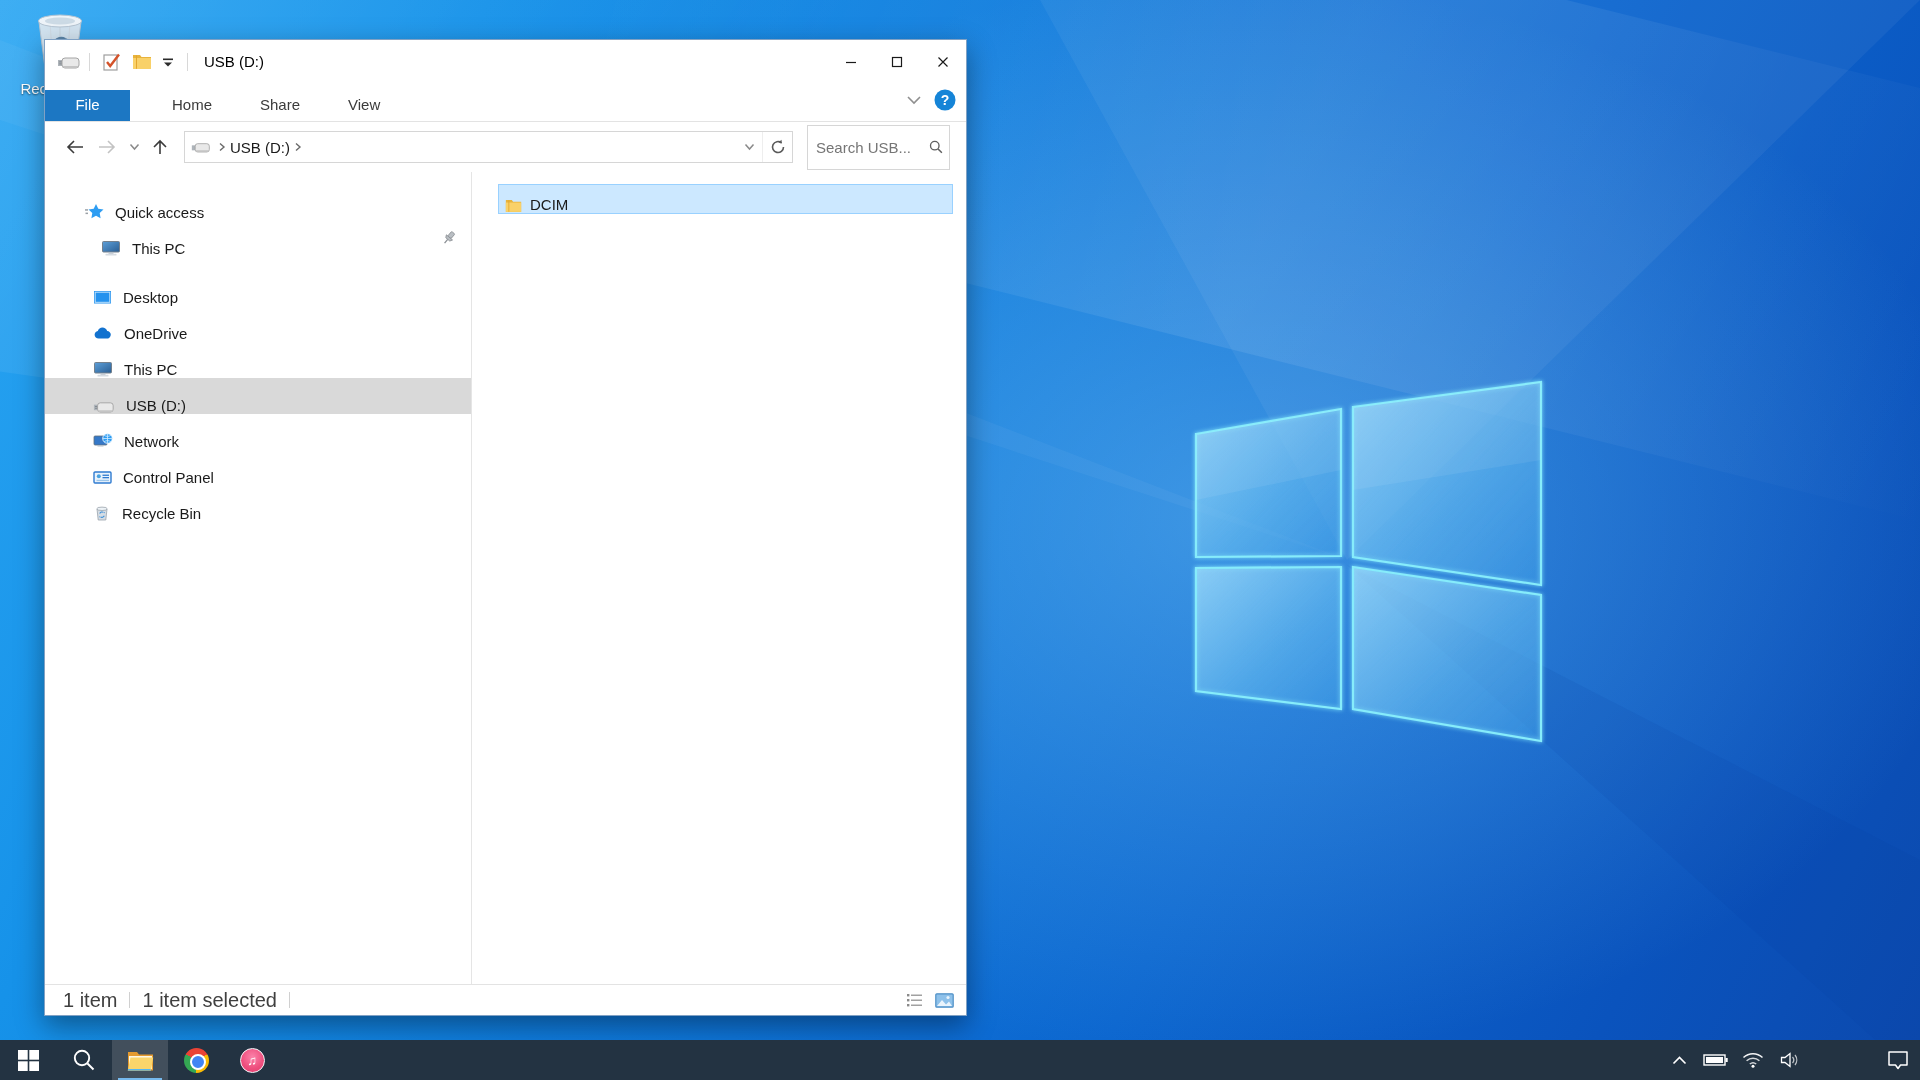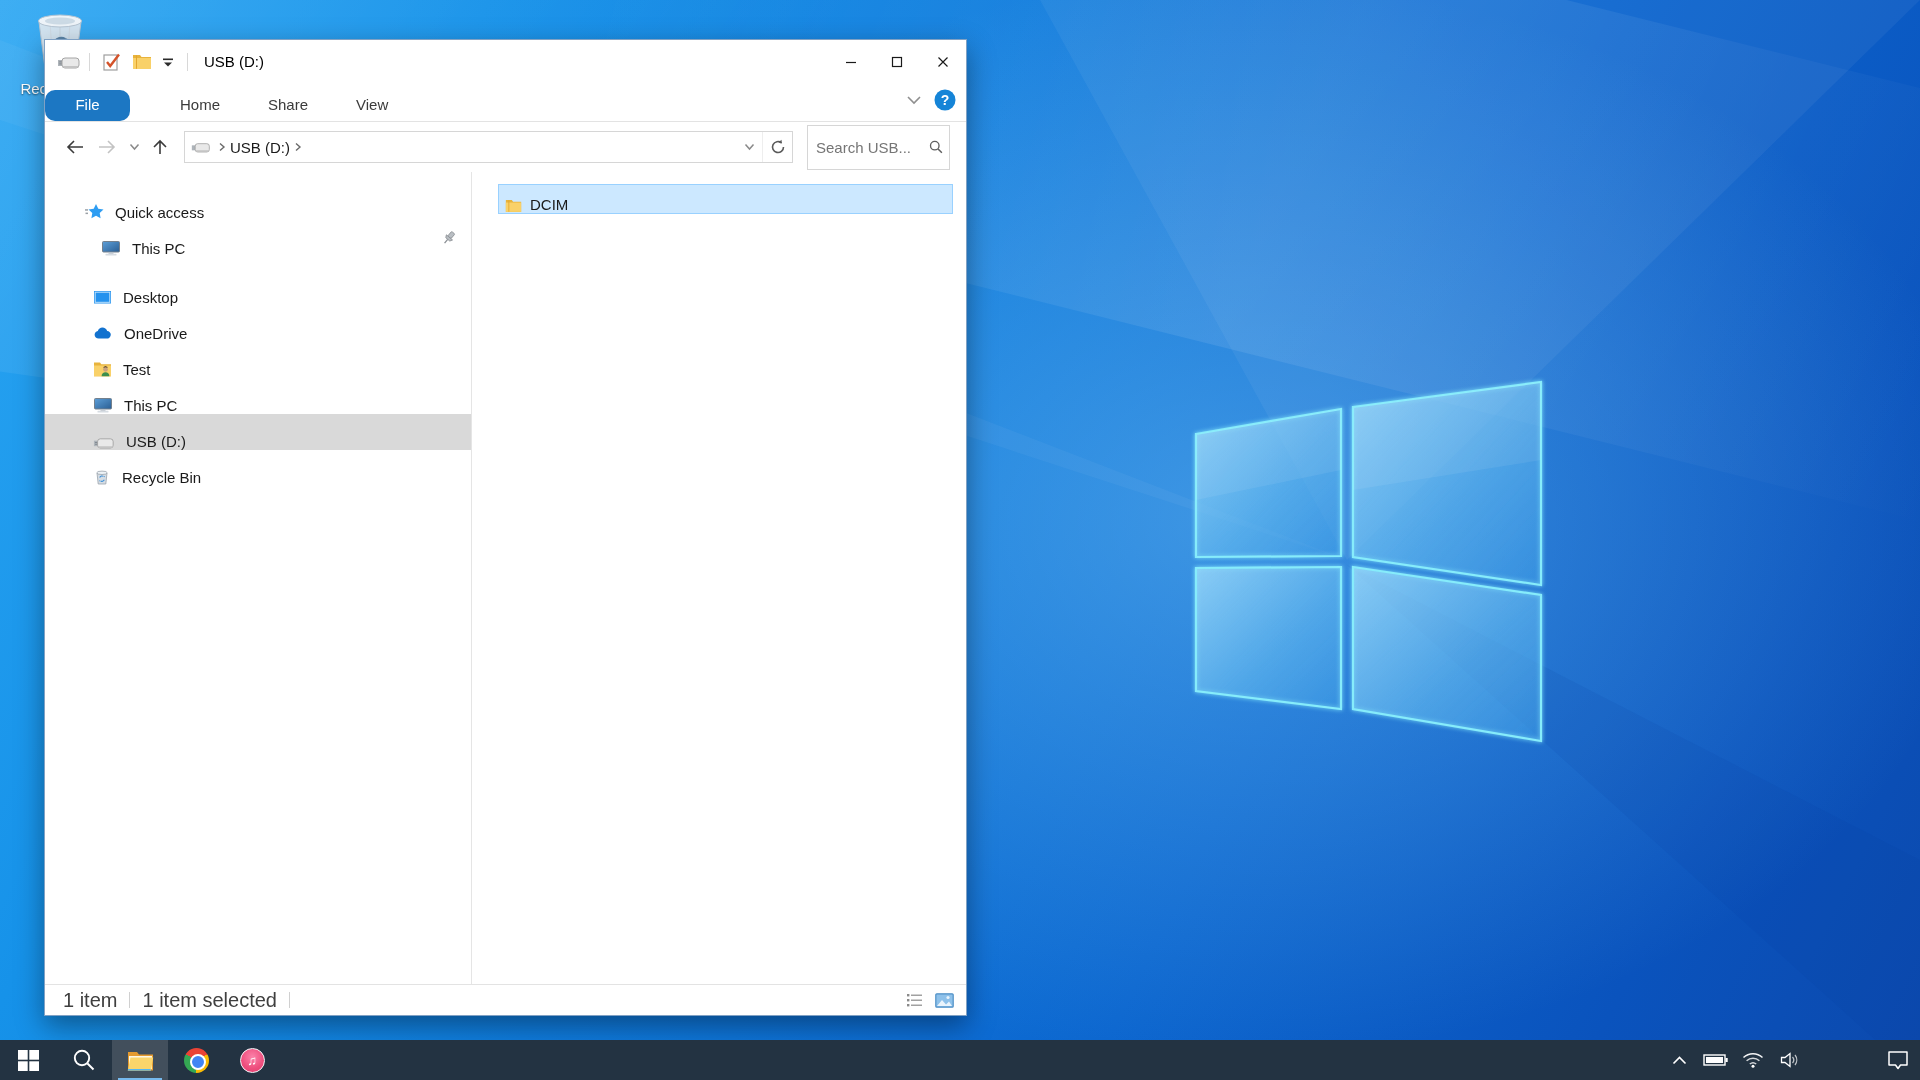--- a/index.html
+++ b/index.html
@@ -32,21 +32,21 @@
   }
   .titlebar { height:43px; display:flex; align-items:center; padding-left:12px; flex:0 0 auto; }
   .qat-sep { width:1px; height:18px; background:#d8d8d8; margin:0 8px; }
   .qat-btn { display:flex; align-items:center; justify-content:center; padding:0 5px; height:30px; }
   .win-title { font-size:15px; color:#000; margin-left:8px; white-space:nowrap; }
   .caption-group { margin-left:auto; display:flex; height:100%; }
   .cap-btn { width:46px; height:100%; display:flex; align-items:center; justify-content:center; }
 
   .tabs-row { height:39px; display:flex; align-items:flex-end; border-bottom:1px solid #e3e3e3; flex:0 0 auto; position:relative; }
   .tab { font-size:15px; color:#3b3b3b; padding:6px 16px 8px; }
-  .tab.file { background:#1c77c3; color:#fff; width:85px; text-align:center; padding:6px 0 8px; margin-right:26px;border-radius:10px; }
+  .tab.file { background:#1c77c3; color:#fff; width:85px; text-align:center; padding:6px 0 8px; margin-right:18px; }
   .tab.plain { margin:0 8px; }
   .tabs-right { position:absolute; right:10px; top:6px; display:flex; align-items:center; gap:12px; }
 
   .toolbar { height:50px; display:flex; align-items:center; flex:0 0 auto; padding:0 16px 0 14px; }
   .nav-btn { display:flex; align-items:center; justify-content:center; height:32px; padding:0 6px; }
   .addr-box { height:32px; border:1px solid #d6d6d6; display:flex; align-items:center; flex:1 1 auto; margin-left:10px; padding-left:6px; background:#fff; }
   .crumb-text { font-size:15px; color:#1a1a1a; margin:0 4px; white-space:nowrap; }
   .addr-right { margin-left:auto; display:flex; align-items:center; height:100%; }
   .addr-dd { width:26px; height:100%; display:flex; align-items:center; justify-content:center; }
   .refresh-btn { width:30px; height:100%; display:flex; align-items:center; justify-content:center; border-left:1px solid #eee; }
@@ -318,30 +318,20 @@
           <span class="nlabel">Desktop</span>
         </div>
 
         <div class="nav-item lvl0">
           <svg class="nicon" width="20" height="18" viewBox="0 0 20 14">
             <path d="M15.2 12.5 H5.6 C3.4 12.5 1.6 10.8 1.6 8.7 c0-1.9 1.4-3.5 3.2-3.8 C5.5 2.9 7.3 1.5 9.4 1.5 c2.2 0 4.1 1.4 4.8 3.4 2 .1 3.6 1.7 3.6 3.7 0 2.2-1.7 3.9-2.6 3.9 z" fill="#1272cf"></path>
           </svg>
           <span class="nlabel">OneDrive</span>
         </div>
 
-        <div class="nav-item lvl0">
-          <svg class="nicon" width="19" height="18" viewBox="0 0 19 18">
-            <path d="M1 2.5 h6 l1.3 1.8 H18 v12 H1 Z" fill="#e8b33c"></path>
-            <path d="M1 5.5 h17 v10.8 H1 Z" fill="#f9d169"></path>
-            <circle cx="12.5" cy="9.3" r="2.4" fill="#caa27e"></circle>
-            <path d="M10.8 8 a2.4 2.4 0 0 1 3.4 0 l.4 -1 -2.1 -1 -2.1 1 z" fill="#5a4632"></path>
-            <path d="M8.6 16.3 c0 -2.6 1.7 -4.1 3.9 -4.1 s3.9 1.5 3.9 4.1 z" fill="#3d8f4e"></path>
-          </svg>
-          <span class="nlabel">Test</span>
-        </div>
 
         <div class="nav-item lvl0">
           <svg class="nicon" width="20" height="18" viewBox="0 0 20 18">
             <defs>
                 <linearGradient id="scr2" x1="0" y1="0" x2="1" y2="1">
               <stop offset="0" stop-color="#5d9fd8"></stop>
                   <stop offset="1" stop-color="#2a5e93"></stop>
                 </linearGradient>
               </defs>
             <rect x="1.5" y="2.5" width="17" height="10.5" rx="1" fill="url(#scr2)" stroke="#74808c" stroke-width="1"></rect>
@@ -356,21 +346,40 @@
           <svg class="nicon" width="22" height="15" viewBox="0 0 24 16">
             <rect x="1" y="6" width="5" height="6" fill="#aeb4ba"></rect>
             <rect x="2.2" y="7.4" width="2.6" height="1" fill="#7d848b"></rect>
             <rect x="2.2" y="9.4" width="2.6" height="1" fill="#7d848b"></rect>
             <rect x="5" y="4" width="17" height="10" rx="3" fill="#e9e9e9" stroke="#9b9b9b" stroke-width="0.9"></rect>
             <path d="M5 12 a3 3 0 0 0 3 2 h11 a3 3 0 0 0 3 -2 z" fill="#c4c4c4"></path>
           </svg>
           <span class="nlabel">USB (D:)</span>
         </div>
 
-
+        <div class="nav-item lvl0">
+          <svg class="nicon" width="20" height="18" viewBox="0 0 20 18">
+            <rect x="1" y="4" width="13" height="9" rx="1" fill="#3578c8" stroke="#5f6e7c" stroke-width="0.8"></rect>
+            <rect x="4.5" y="13" width="6" height="1.5" fill="#b6bfc8"></rect>
+            <circle cx="14.5" cy="6.5" r="4.8" fill="#2e9df2" stroke="#fff" stroke-width="0.8"></circle>
+            <path d="M9.7 6.5 h9.6 M14.5 1.7 v9.6 M11.2 3.2 c2 1.6 4.6 1.6 6.6 0 M11.2 9.8 c2 -1.6 4.6 -1.6 6.6 0" stroke="#cfeaff" stroke-width="0.8" fill="none"></path>
+          </svg>
+          <span class="nlabel">Network</span>
+        </div>
+
+        <div class="nav-item lvl0">
+          <svg class="nicon" width="19" height="18" viewBox="0 0 19 18">
+            <rect x="1" y="4" width="17" height="11" rx="1" fill="#eaf3fc" stroke="#2f7bd0" stroke-width="1.4"></rect>
+            <circle cx="5.8" cy="8.2" r="2" fill="#4aa3e0"></circle>
+            <rect x="9.5" y="6.6" width="6.5" height="1.3" fill="#2f7bd0"></rect>
+            <rect x="9.5" y="9" width="6.5" height="1.3" fill="#2f7bd0"></rect>
+            <rect x="3.5" y="11.8" width="12.5" height="1.3" fill="#9cc6ea"></rect>
+          </svg>
+          <span class="nlabel">Control Panel</span>
+        </div>
 
         <div class="nav-item lvl0">
           <svg class="nicon" width="18" height="18" viewBox="0 0 18 18">
             <path d="M4 5 L14 5 L12.8 16 L5.2 16 Z" fill="#d6dde4" stroke="#9aa3ac" stroke-width="0.8"></path>
             <ellipse cx="9" cy="4.8" rx="5.2" ry="1.7" fill="#eef3f7" stroke="#9aa3ac" stroke-width="0.8"></ellipse>
             <path d="M6.7 9.5 a2.6 2.6 0 0 1 3.8 -1.1 M11.3 11.8 a2.6 2.6 0 0 1 -3.8 1.1" stroke="#3a8fd8" stroke-width="1.1" fill="none"></path>
             <path d="M10.9 7.9 l1.1.4 -.4 1.1 z M7.1 13.4 l-1.1 -.4 .4 -1.1 z" fill="#3a8fd8"></path>
           </svg>
           <span class="nlabel">Recycle Bin</span>
         </div>

